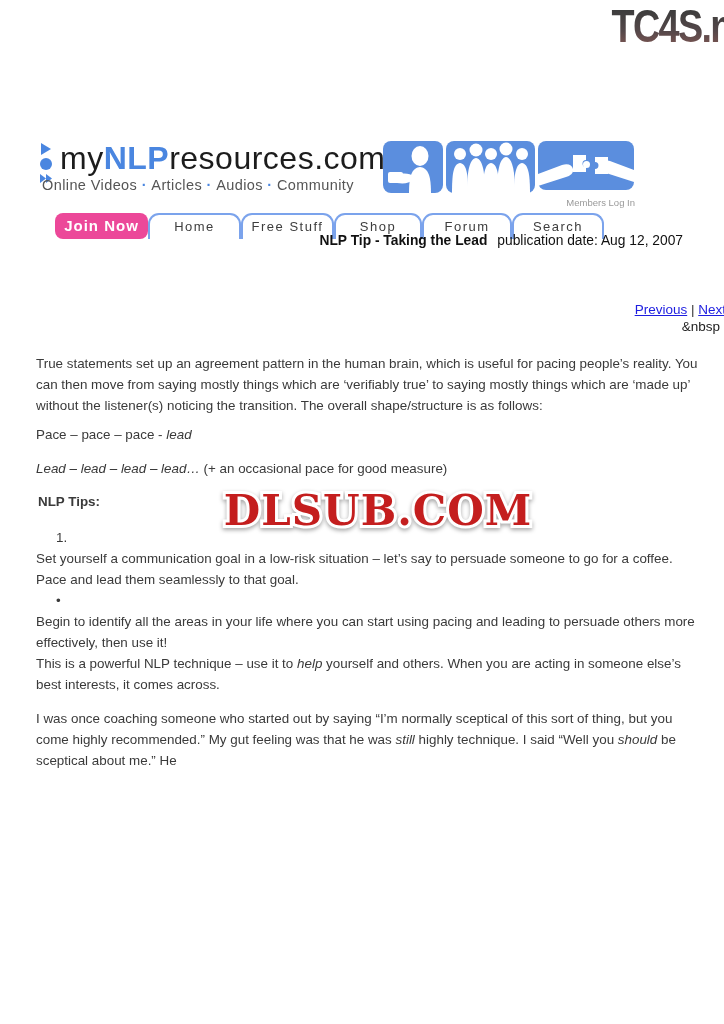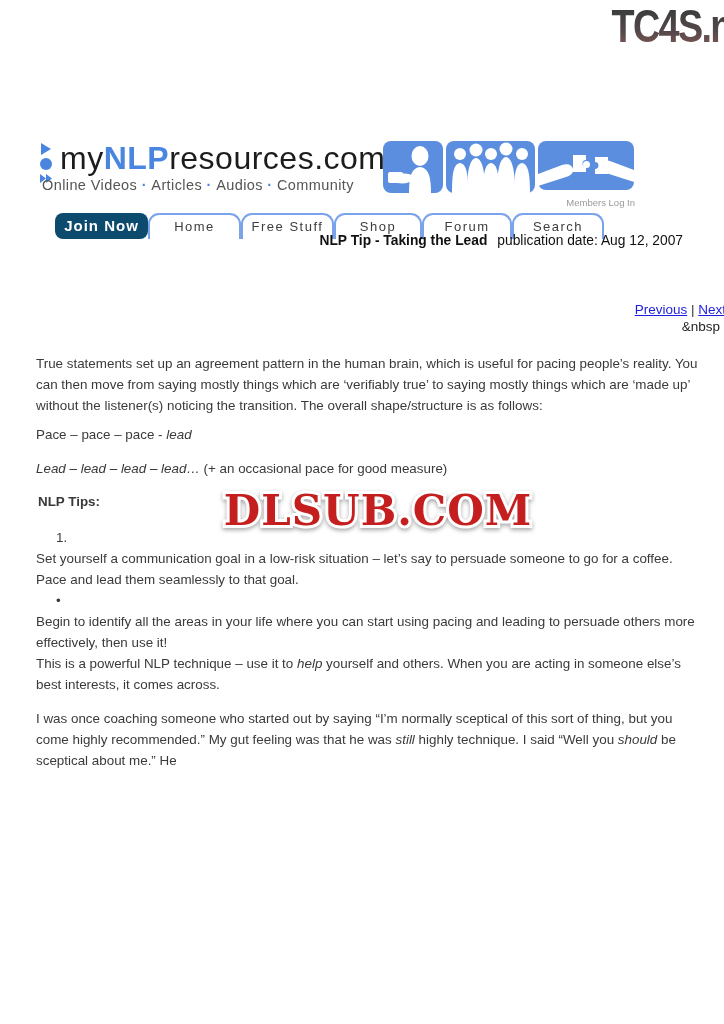--- a/index.html
+++ b/index.html
@@ -25,21 +25,21 @@
   #tile-1 { left:383px; width:60px; }
   #tile-2 { left:446px; width:89px; }
   #tile-3 { left:538px; width:96px; height:49px; }
   .tile svg { display:block; }
 
   #members { position:absolute; top:197px; left:500px; width:135px; text-align:right; font-size:9.5px; color:#999; cursor:pointer; }
 
   
   #navrow { position:absolute; top:213px; left:55px; display:flex; align-items:flex-start; }
   #join-btn {
-    width:93px; height:26px; background:#0c4a6e; border-radius:8px; color:#fff;
+    width:93px; height:26px; background:#ec4899; border-radius:8px; color:#fff;
     font-weight:bold; font-size:15px; letter-spacing:1px; text-align:center; line-height:26px; cursor:pointer;
   }
   .tab {
     box-sizing:border-box; height:26px; margin-left:0; background:#fff;
     border:2px solid #7ba3ec; border-bottom:none; border-radius:11px 11px 0 0;
     color:#3d3d3d; font-size:13px; letter-spacing:1.5px; text-align:center; line-height:23px; cursor:pointer;
   }
   .tab-w1 { width:93px; } .tab-w2 { width:93px; } .tab-w3 { width:88px; } .tab-w4 { width:90px; } .tab-w5 { width:92px; }
 
   

